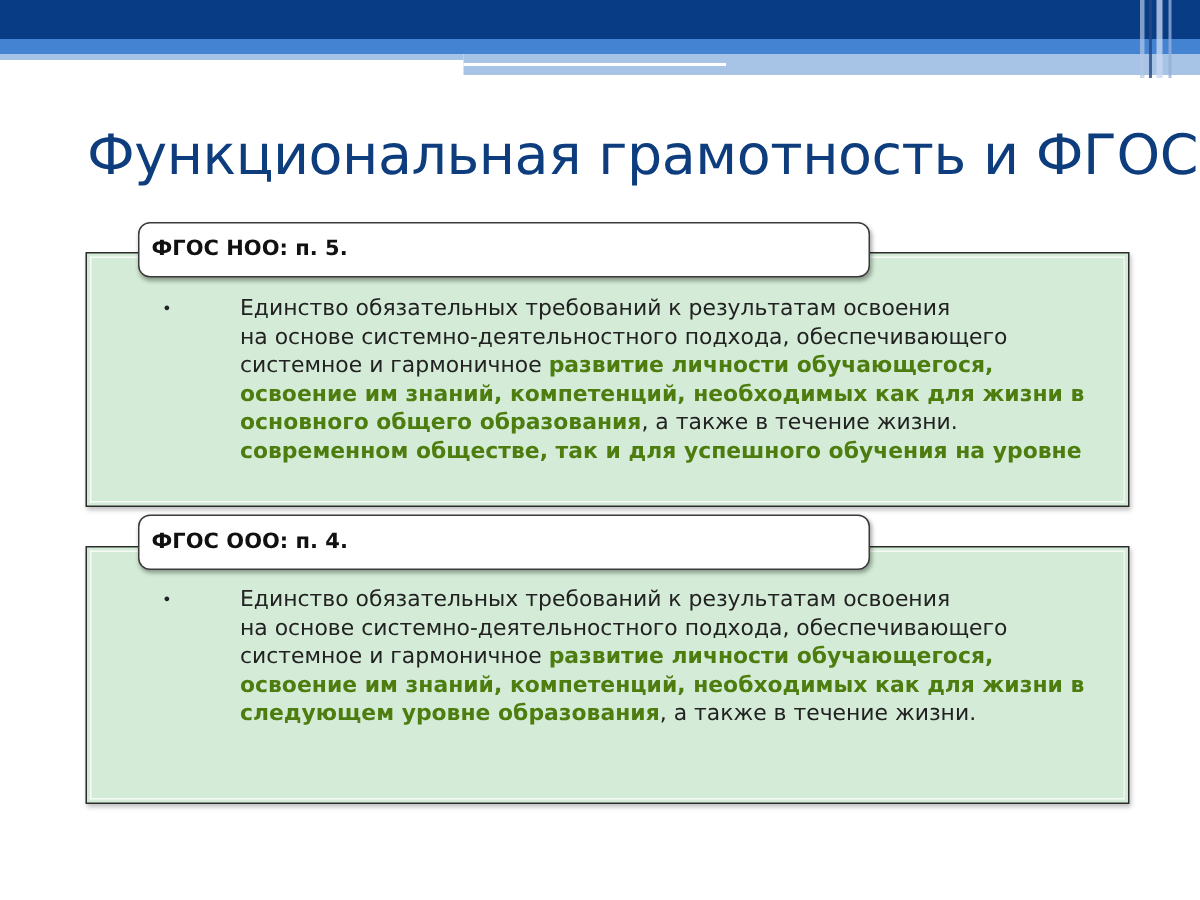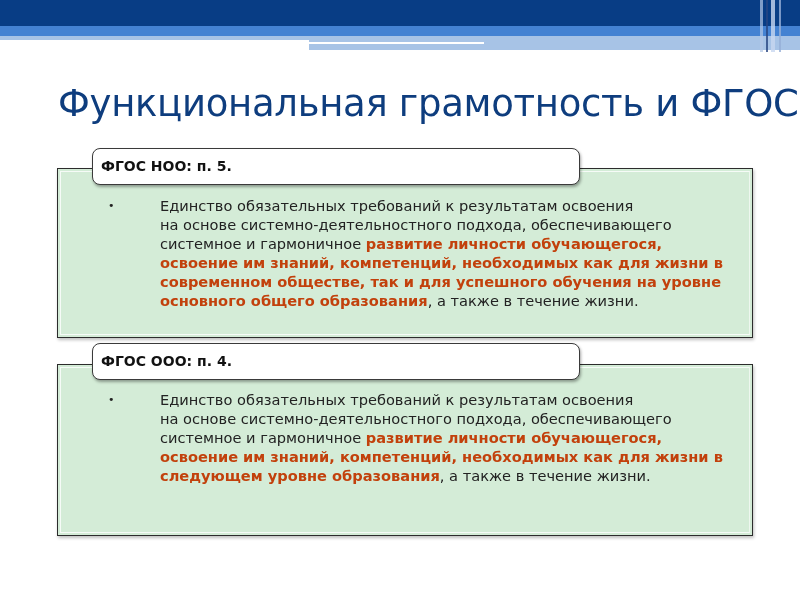--- a/index.html
+++ b/index.html
@@ -18,21 +18,21 @@
     .box2 { top:364px; height:172px; }
     .label { position:absolute; left:92px; width:488px; height:37px; background:#ffffff; border:1.5px solid #3a3a3a; border-radius:8px; box-shadow: 1px 2px 3px rgba(0,0,0,0.35); box-sizing:border-box; }
     .label1 { top:148px; }
     .label2 { top:343px; }
     .label span { position:absolute; left:8px; top:9px; font-size:14px; font-weight:bold; color:#111; white-space:nowrap; }
     .body-text { position:absolute; left:116px; width:630px; font-size:14.6px; line-height:19px; color:#222; }
     .body1 { top:196px; }
     .body2 { top:390px; }
     .line { display:block; white-space:nowrap;margin-left:44px; }
     .bullet { position:absolute; left:-8px; font-size:11px; }
-    b { font-weight:bold; color:#c2410c; }
+    b { font-weight:bold; color:#4d7c0f; }
   </style>
 </head>
 <body>
 
 <div class="band-dark"></div>
 <div class="band-mid"></div>
 <div class="band-light-l"></div>
 <div class="band-light-r"></div>
 <div class="band-white-line"></div>
 <div class="band-white-block"></div>
@@ -46,22 +46,22 @@
 <div class="box box1"></div>
 <div class="label label1">
   <span>ФГОС НОО: п. 5.</span>
 </div>
 <div class="body-text body1">
   <span class="bullet">•</span>
   <span class="line"><span>Единство обязательных требований к результатам освоения</span><b></b><span></span></span>
   <span class="line"><span>на основе системно-деятельностного подхода, обеспечивающего</span><b></b><span></span></span>
   <span class="line"><span>системное и гармоничное </span><b>развитие личности обучающегося,</b><span></span></span>
   <span class="line"><span></span><b>освоение им знаний, компетенций, необходимых как для жизни в</b><span></span></span>
+  <span class="line"><span></span><b>основного общего образования</b><span>, а также в течение жизни.</span></span>
   <span class="line"><span></span><b>современном обществе, так и для успешного обучения на уровне</b><span></span></span>
-  <span class="line"><span></span><b>основного общего образования</b><span>, а также в течение жизни.</span></span>
 </div>
 
 <div class="box box2"></div>
 <div class="label label2">
   <span>ФГОС ООО: п. 4.</span>
 </div>
 <div class="body-text body2">
   <span class="bullet">•</span>
   <span class="line"><span>Единство обязательных требований к результатам освоения</span><b></b><span></span></span>
   <span class="line"><span>на основе системно-деятельностного подхода, обеспечивающего</span><b></b><span></span></span>

